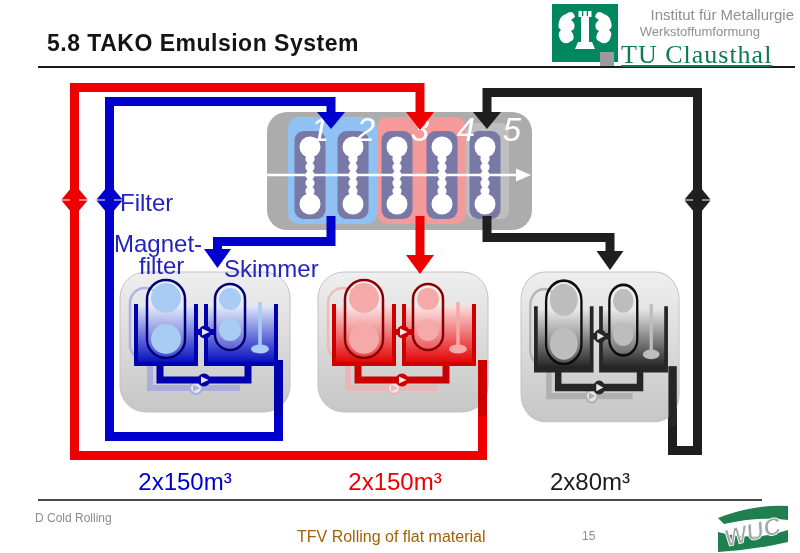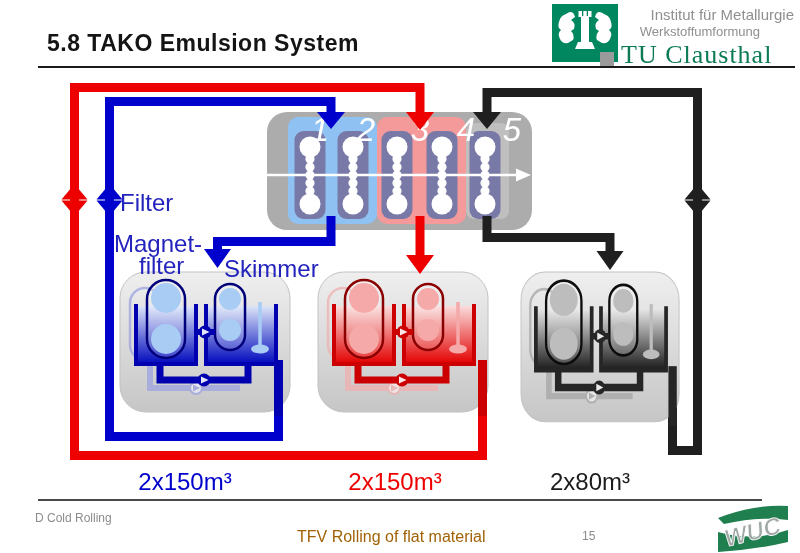--- a/index.html
+++ b/index.html
@@ -12,21 +12,21 @@
     left:47px;top:30px;font-size:23px;font-weight:bold;color:#141414;
     letter-spacing:0.5px;white-space:nowrap;
   }
   .title-rule{left:38px;top:66px;width:757px;height:2px;background:#1a1a1a;}
   .logo-box{left:552px;top:4px;width:66px;height:58px;}
   .inst-line1{right:6px;top:6px;font-size:15px;color:#8f8f8f;white-space:nowrap;margin-left:48px;}
   .inst-line2{right:40px;top:24px;font-size:13px;color:#8f8f8f;white-space:nowrap;}
   .gray-sq{left:600px;top:52px;width:14px;height:14px;background:#9b9b9b;}
   .tu-name{
     left:621px;top:40px;font-family:"Liberation Serif",serif;font-size:26px;
-    color:#0d7a57;letter-spacing:1px;white-space:nowrap;
+    color:#0d7a57;letter-spacing:1px;white-space:nowrap;text-decoration:underline;
   }
   .diagram{left:0;top:0;width:800px;height:553px;}
   .footer-rule{left:38px;top:499px;width:724px;height:2px;background:#4a4a4a;}
   .foot-left{left:35px;top:511px;font-size:12px;color:#8c8c8c;}
   .foot-center{left:297px;top:528px;font-size:16px;color:#a16207;}
   .foot-page{left:582px;top:529px;font-size:12px;color:#8c8c8c;text-align:center;}
   .wuc{left:718px;top:502px;width:70px;height:50px;}
   svg text{font-family:"Liberation Sans",sans-serif;}
 </style>
 </head>

